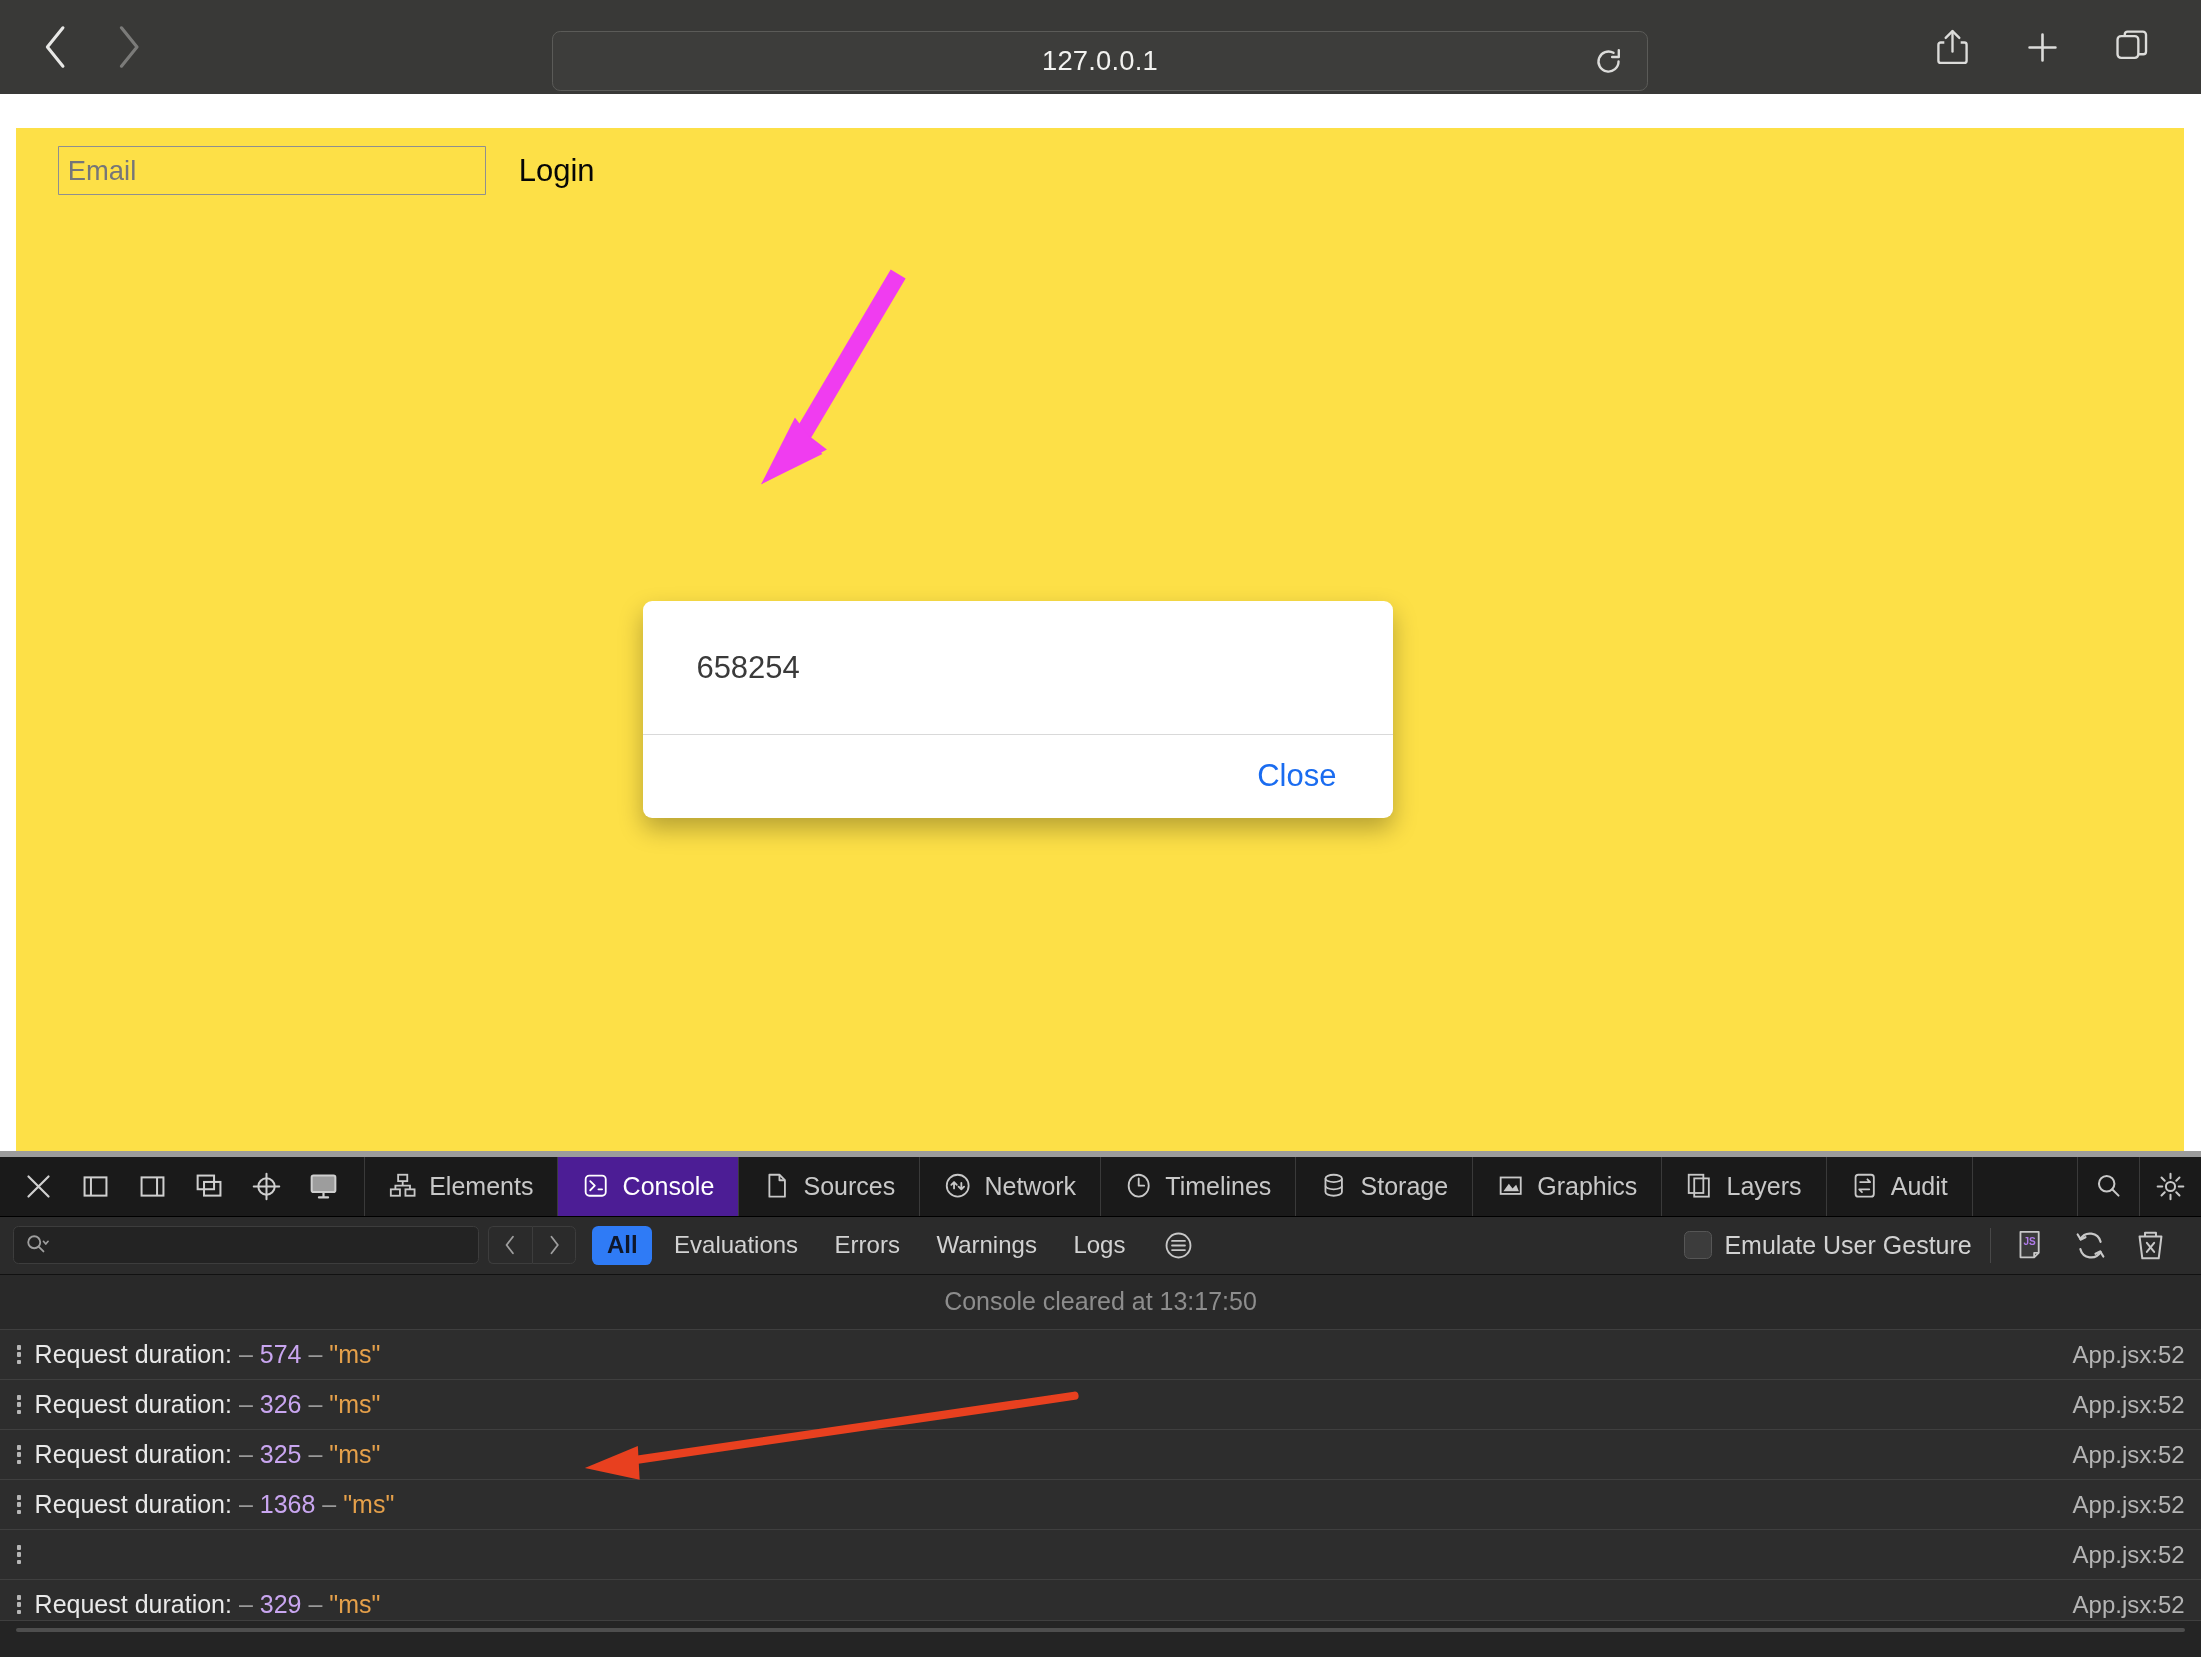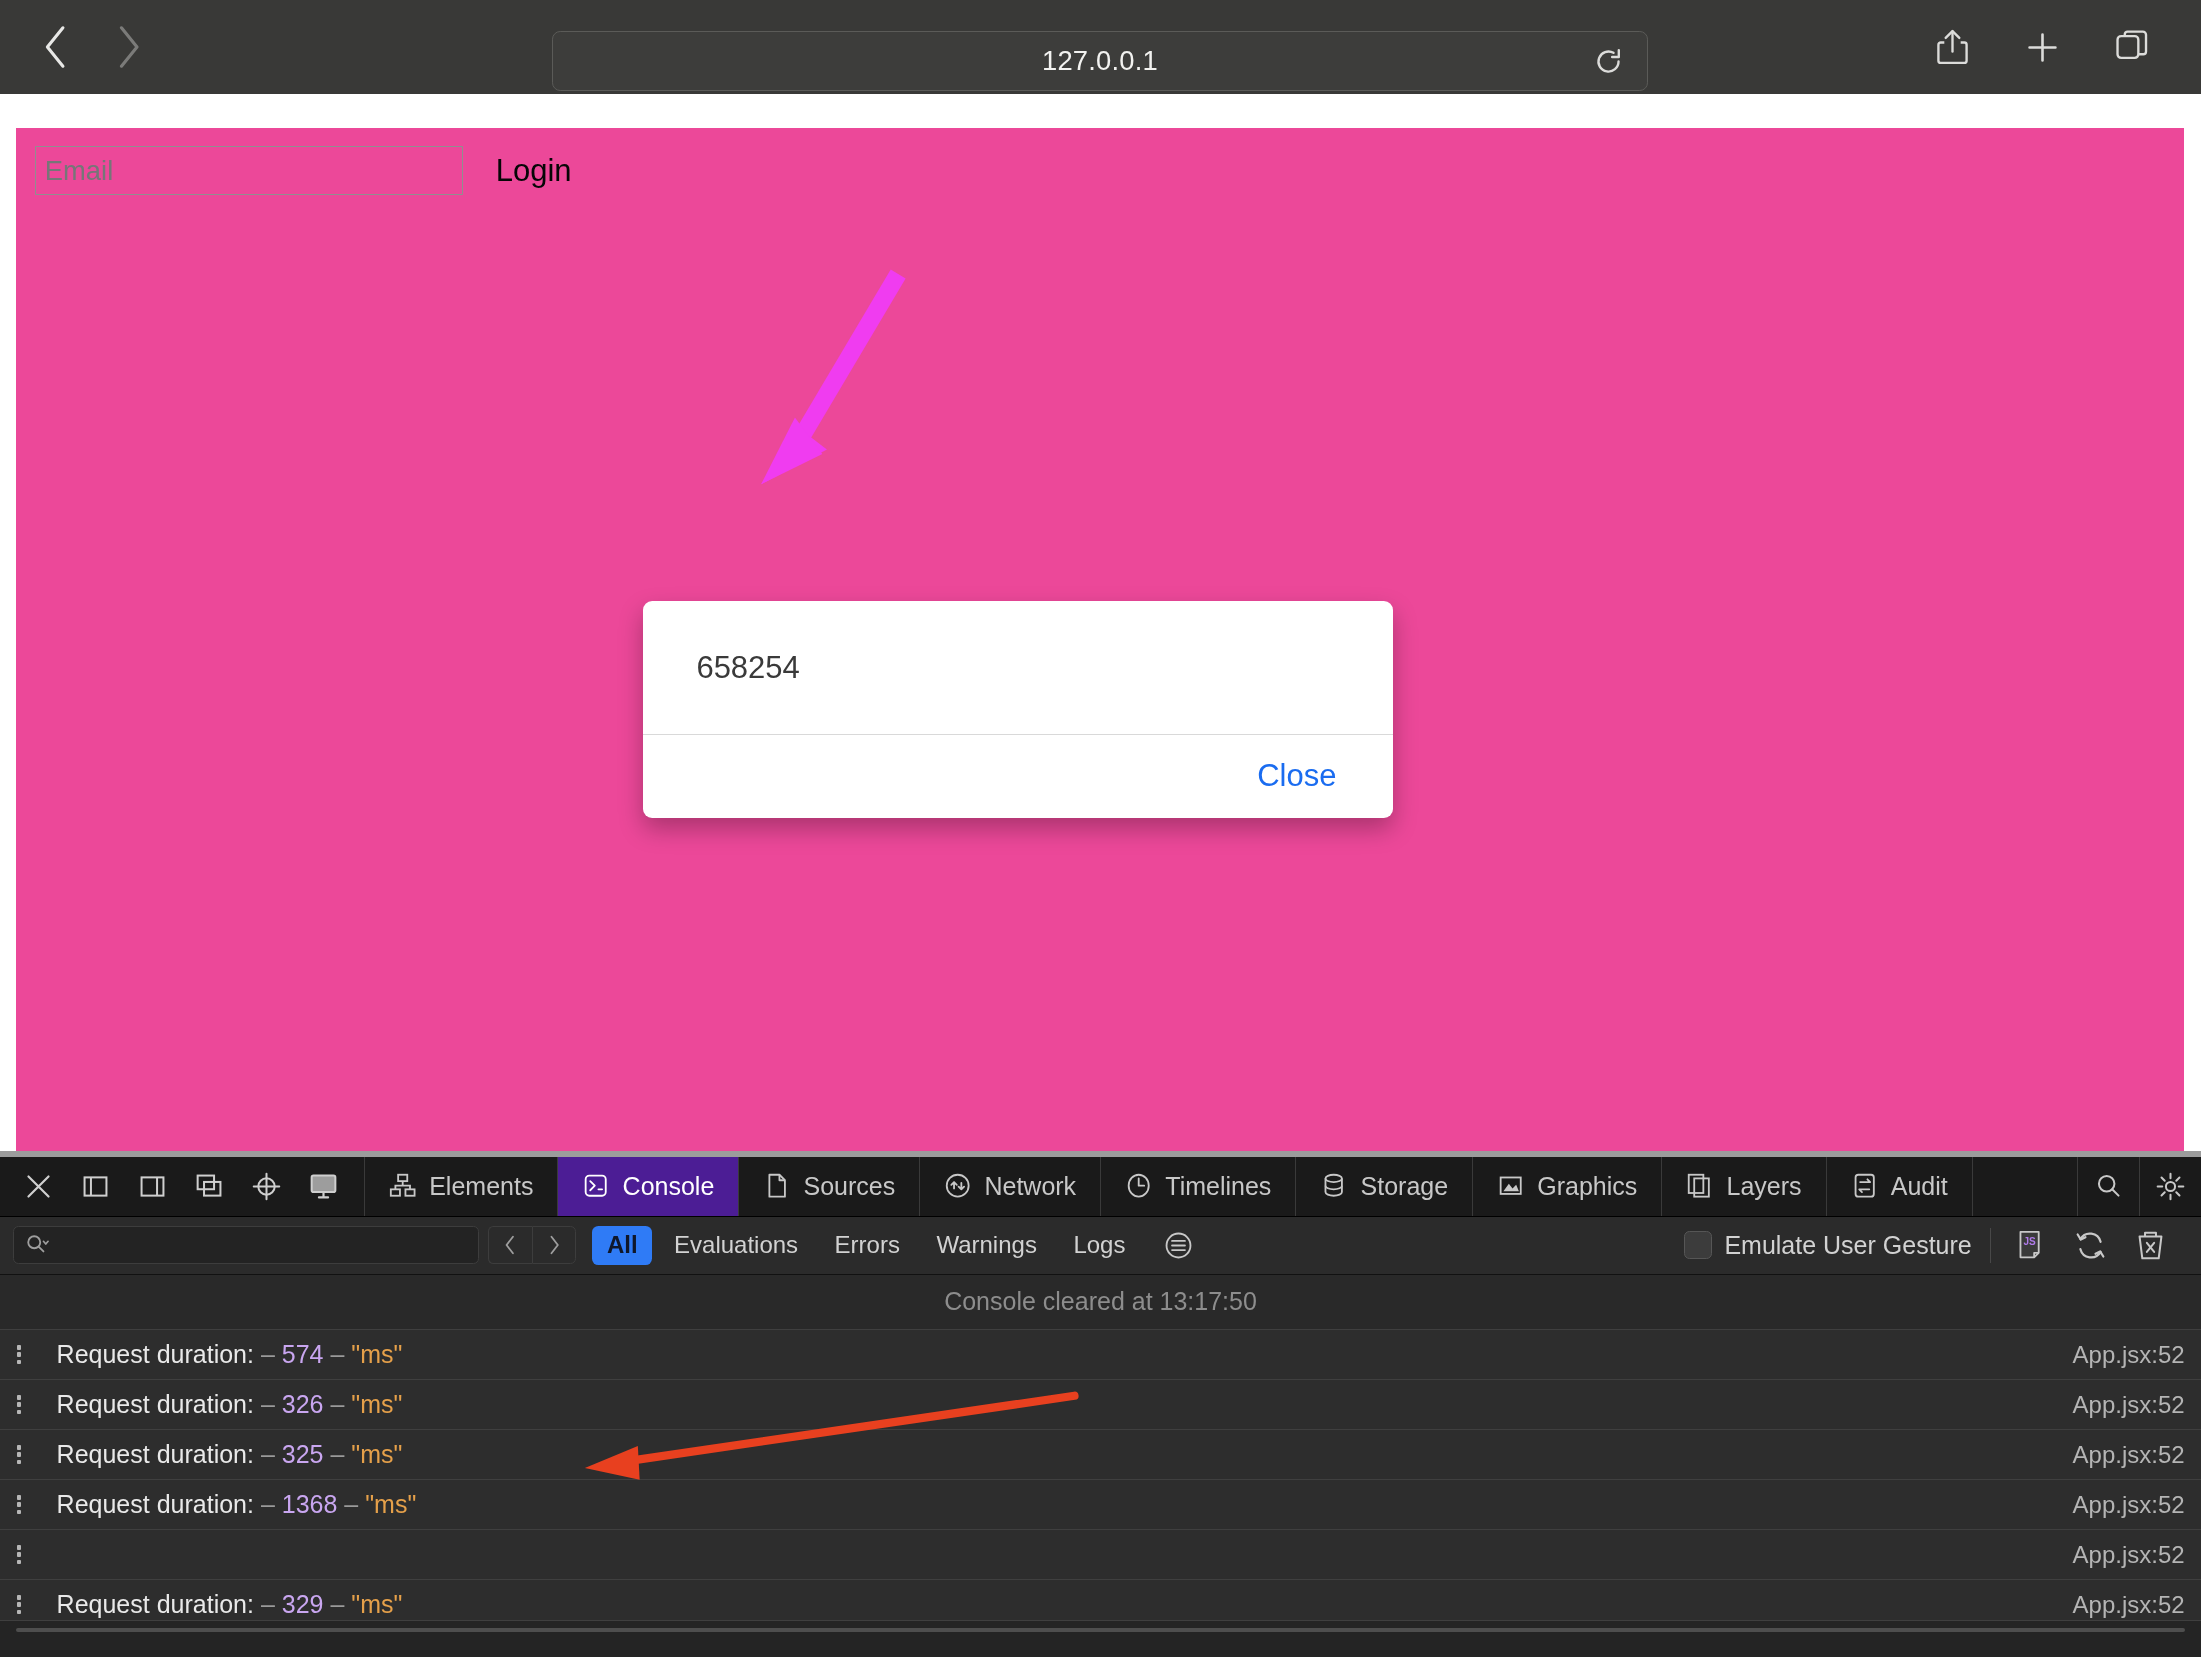--- a/index.html
+++ b/index.html
@@ -45,21 +45,21 @@
 
   .right-icons {
     position:absolute; right: 48px; top: 50%; transform: translateY(-50%);
     display:flex; align-items:center; gap: 48px;
   }
   .ricon { width: 42px; height: 44px; display:flex; align-items:center; justify-content:center; cursor:pointer; }
 
   
   .page {
     position:absolute; left: 16.4px; top: 128px; width: 2168px; height: 1023px;
-    background: #ec4899; overflow:hidden;
+    background: #fde047; overflow:hidden;padding-left:23px;
   }
   .form-row { display:flex; align-items:center; padding: 18.3px 18.3px 0 18.3px; gap: 33px; }
   .email-input {
     width: 428px; height: 49px;
     background: transparent; border: 0.9px solid #8f8f8f;
     color: #2a2a2a; font-size: 27.4px; padding: 0 9.1px;
     font-family: "Liberation Sans", sans-serif;
     border-radius: 0.9px;
   }
   .email-input::placeholder { color: #767678; }
@@ -168,21 +168,20 @@
   .console-area { background: #292929; height: 387px; overflow:hidden; position:relative; }
   .console-cleared {
     text-align:center; color:#8d8d8d; font-size: 25px; padding: 12.8px 0 12.8px 0;
     font-family:"Liberation Sans", sans-serif;
   }
   .log-row {
     display:flex; align-items:center; height: 50px;
     border-top: 0.9px solid #3f3f3f;
     padding: 0 16.4px 0 9.1px;
     background: #2d2d2d;
-    gap: 22px;
   }
   .log-handle {
     width: 20px; display:flex; flex-direction:column; align-items:center; gap:2.7px;
     cursor: pointer;
   }
   .log-handle i { display:block; width:4.6px; height:4.6px; background:#b6b6b6; border-radius:0.9px; }
   .log-text {
     font-size: 25px; color: #e9e9e9; white-space: nowrap;
     font-family:"Liberation Sans", sans-serif; margin-left: 5.5px;
   }

